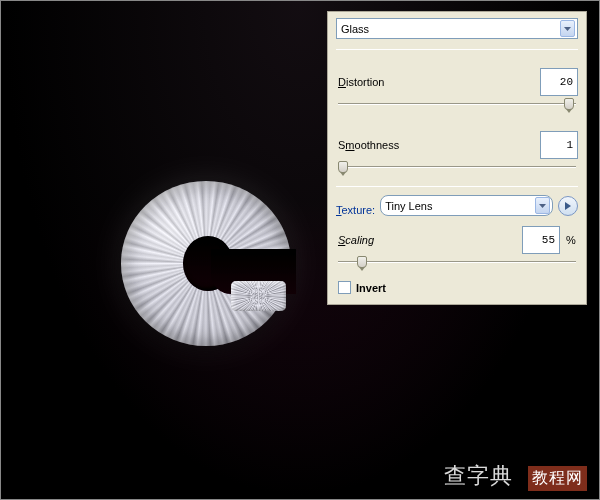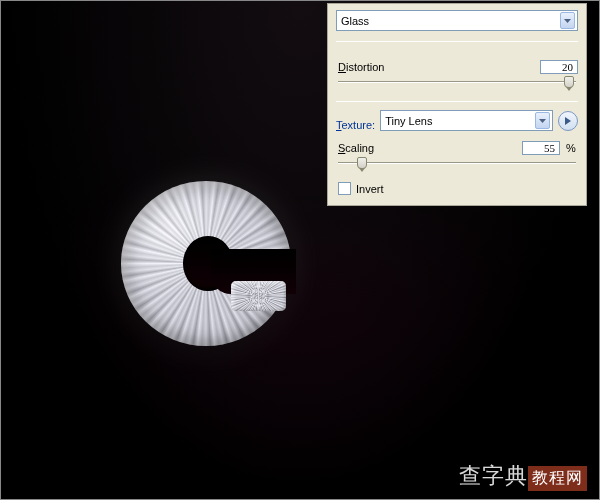--- a/index.html
+++ b/index.html
@@ -60,21 +60,21 @@
       top: 100px;
       background: 
         repeating-conic-gradient(from 0deg at 50% 50%, #c8c8d0 0deg, #a8a8b0 3deg, #d8d8e0 6deg, #888890 9deg, #c8c8d0 12deg);
       border-radius: 5px;
       box-shadow: inset 2px 2px 5px rgba(255,255,255,0.5), inset -1px -1px 3px rgba(0,0,0,0.3);
       z-index: 2;
     }
     .panel {
       position: absolute;
       right: 12px;
-      top: 2px;
+      top: 10px;
       width: 260px;
       background: #ece9d8;
       border: 1px solid #aca899;
       padding: 6px 8px 10px 8px;
     }
     .dropdown {
       width: 100%;
       display: flex;
       background: #fff;
       border: 1px solid #7f9db9;
@@ -105,26 +105,26 @@
       display: flex;
       justify-content: space-between;
       align-items: center;
       margin-bottom: 3px;
       margin-top: 18px;
     }
     .slider-label { padding-left: 2px; }
     .slider-label .underline { text-decoration: underline; }
     .slider-input {
       width: 38px;
-      height: 14px;
+      height: 28px;
       border: 1px solid #7f9db9;
       background: #fff;
       text-align: right;
       padding: 0 4px;
-      font-family: Liberation Serif, serif;
+      font-family: Liberation Mono, monospace;
       font-size: 11px;
     }
     .slider-track {
       position: relative;
       height: 14px;
       margin: 0 2px;
     }
     .slider-track-line {
       position: absolute;
       top: 4px;
@@ -154,45 +154,46 @@
       border-top:4px solid #888870;
     }
     .texture-row {
       display: flex;
       align-items: flex-end;
       gap: 5px;
       margin-bottom: 10px;
     }
     .texture-label { color: #003399; }
     .texture-label .underline { text-decoration: underline; }
-    .texture-dropdown { flex: 1; }
+    .texture-dropdown { flex: 1; border-radius: 8px; }
     .play-button {
       width: 20px;
       height: 20px;
       border-radius: 50%;
       border: 1px solid #7a96c4;
       background: linear-gradient(to bottom, #f0f5fc, #d0dff0);
       display: flex;
       align-items: center;
       justify-content: center;
     }
     .scaling-row {
       display: flex;
       align-items: center;
       gap: 6px;
       margin-bottom: 3px;
     }
-    .scaling-row .slider-label { flex: 1; }
+    .scaling-row .slider-label { flex: 1; font-style: italic; }
     .percent-sign { width: 12px; }
     .scaling-slider { margin-bottom: 10px; }
     .checkbox-row {
       display: flex;
       align-items: center;
       gap: 5px;
       padding-left: 2px;
+      font-weight: bold;
     }
     .checkbox {
       width: 13px;
       height: 13px;
       border: 1px solid #7f9db9;
       background: #fff;
     }
     .watermark {
       position: absolute;
       right: 12px;
@@ -202,21 +203,21 @@
       font-family: "SimHei","Microsoft YaHei",sans-serif;
     }
     .watermark-main { font-size: 22px; letter-spacing: 1px; }
     .watermark-sub { font-size: 11px; color: rgba(255,255,255,0.6); }
     .watermark-tag {
       display: inline-block;
       background: rgba(140, 50, 30, 0.9);
       color: #fff;
       font-size: 16px;
       padding: 2px 4px;
-      margin-left: 0;
+      margin-left: 15px;
     }
   </style>
 </head>
 <body>
 
 <div class="letter-g">
   <div class="g-bar"></div>
 </div>
 
 <div class="panel">
@@ -235,20 +236,30 @@
     <div class="slider-label-line">
       <span class="slider-label"><span class="underline">D</span><span>istortion</span></span>
       <input class="slider-input" value="20" style="">
     </div>
     <div class="slider-track">
       <div class="slider-track-line"></div>
       <div class="slider-thumb" style="left: calc(97% - 5px);"></div>
     </div>
   </div>
 
+  <div class="slider-row">
+    <div class="slider-label-line">
+      <span class="slider-label">S<span class="underline">m</span>oothness</span>
+      <input class="slider-input" value="1" style="">
+    </div>
+    <div class="slider-track">
+      <div class="slider-track-line"></div>
+      <div class="slider-thumb" style="left: 0;"></div>
+    </div>
+  </div>
 
   <div class="divider"></div>
 
   <div class="texture-row">
     <span class="texture-label"><span class="underline">T</span>exture:</span>
     <div class="dropdown texture-dropdown">
       <span class="dropdown-text">Tiny Lens</span>
       <span class="dropdown-arrow">
         <svg width="7" height="4" viewBox="0 0 7 4">
             <path d="M0 0 L3.5 4 L7 0 Z" fill="#4d6185"></path>

